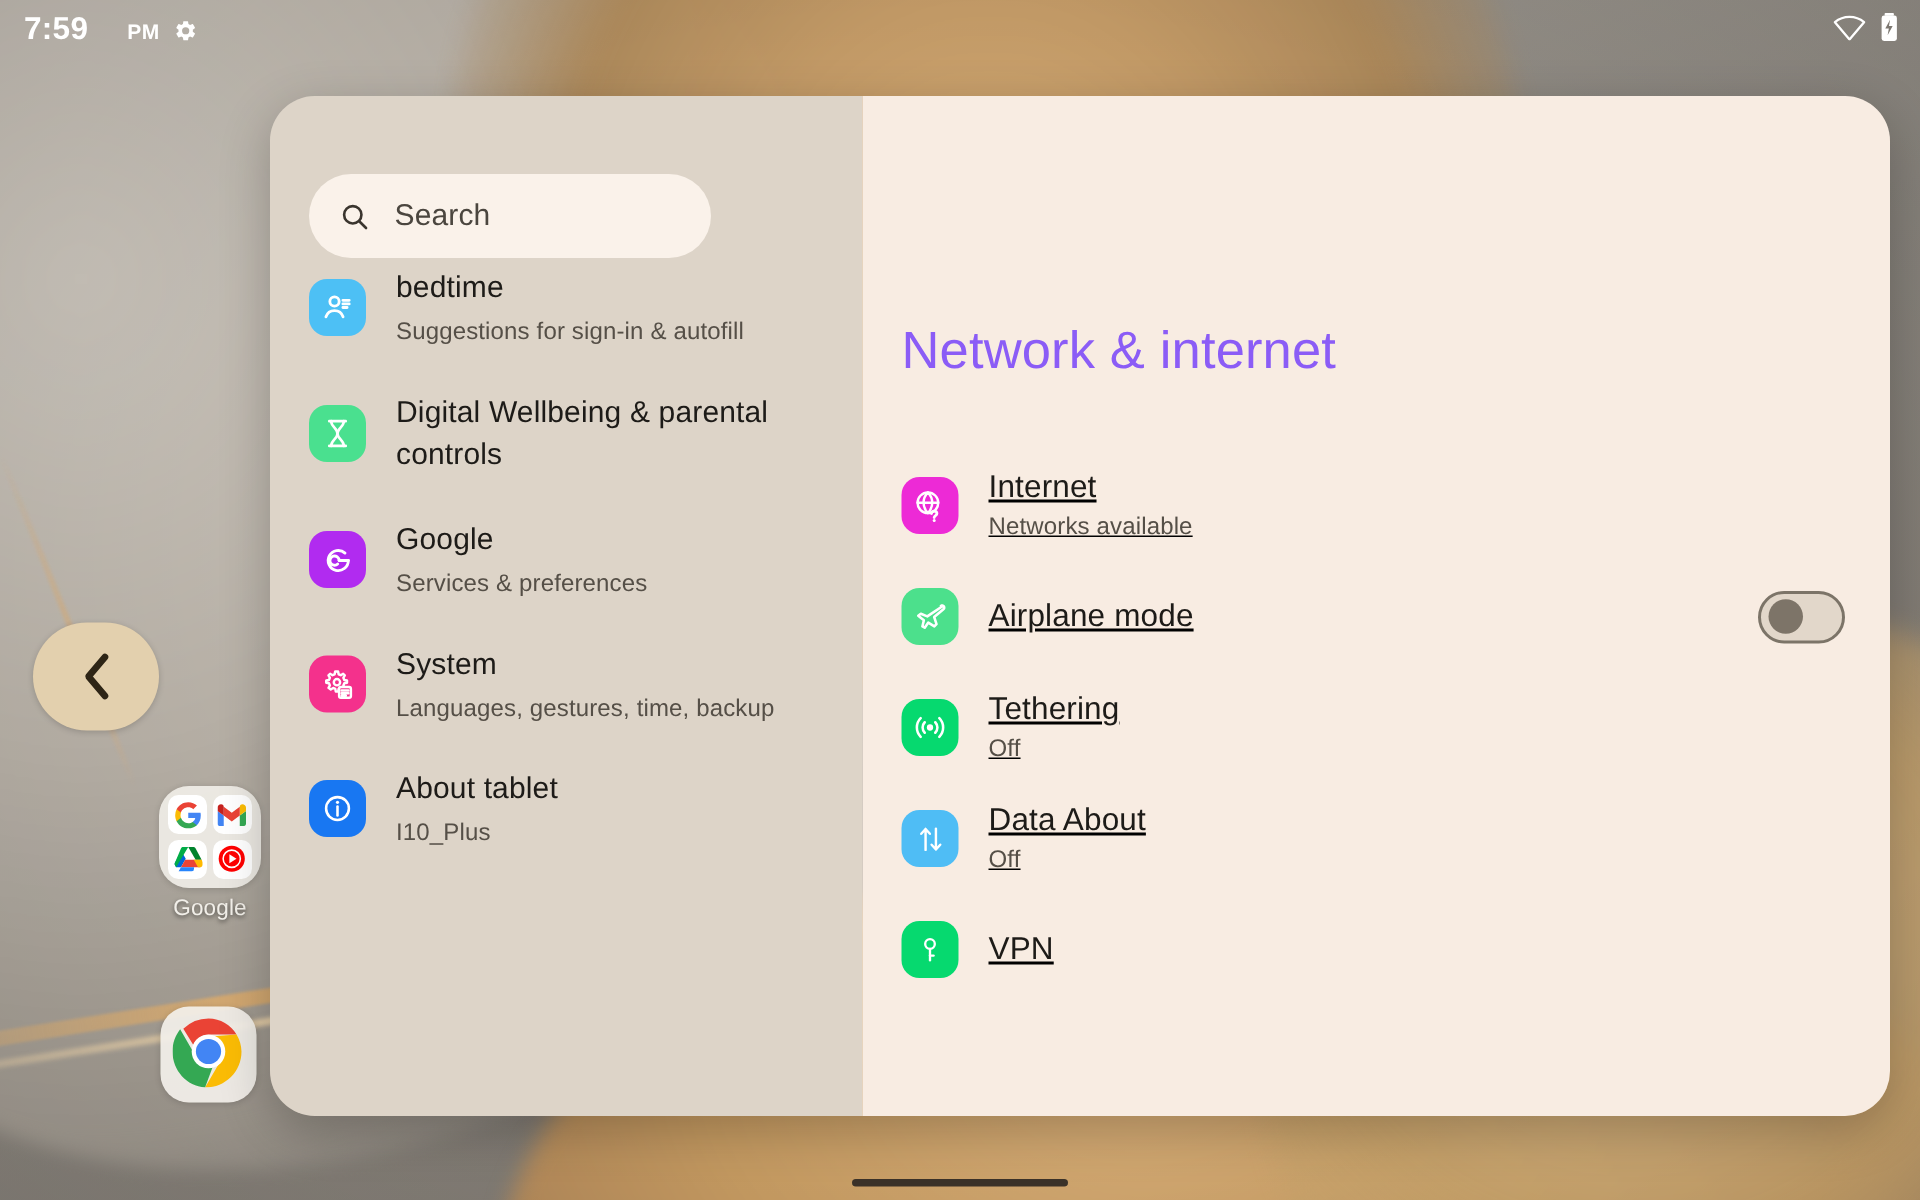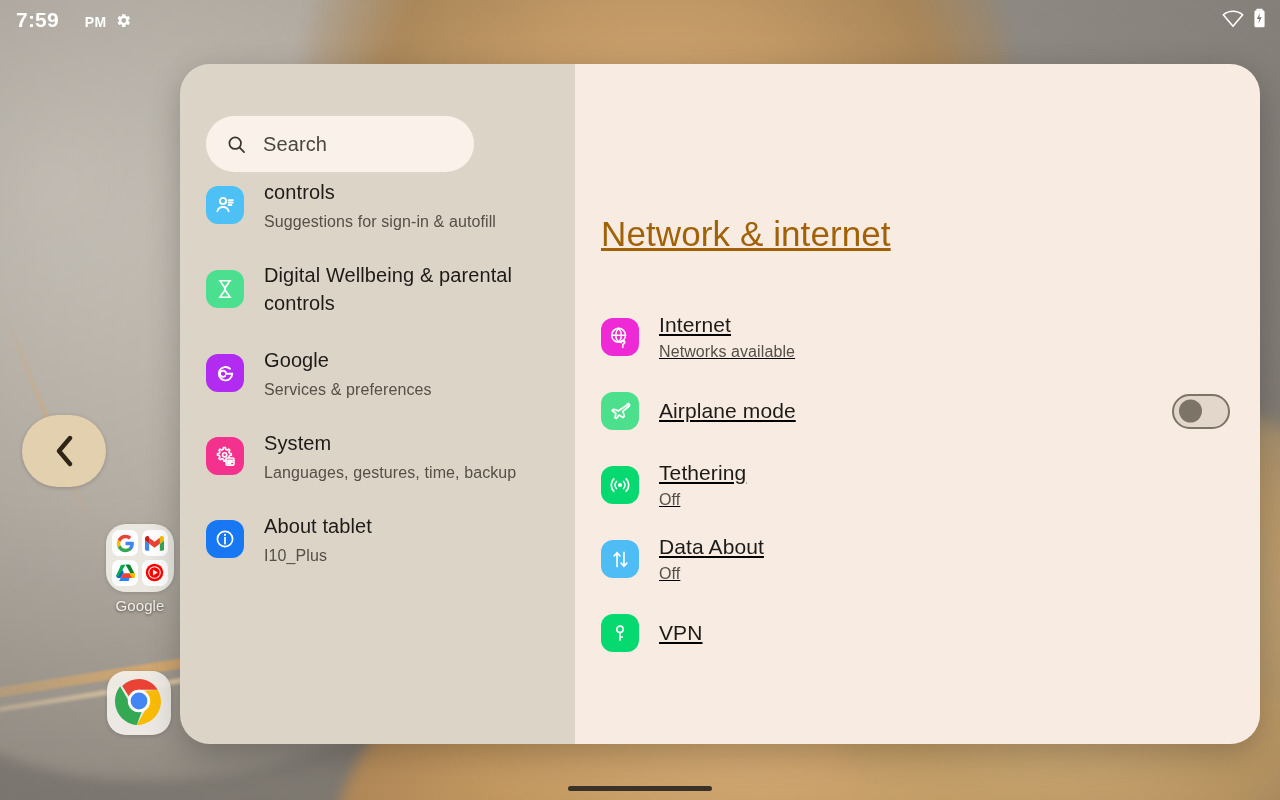--- a/index.html
+++ b/index.html
@@ -231,24 +231,23 @@
   #settings-content {
     flex: 1 1 auto;
     background: #f8ece2;
     position: relative;
     overflow: hidden;
   }
   #content-title {
     position: absolute;
     left: 26px; top: 150px;
     font-size: 35px;
-    color: #a16207;
+    color: #8b5cf6;
     font-weight: 400;
     letter-spacing: .1px;
-    text-decoration: underline;
   }
   #content-list {
     position: absolute;
     left: 0; top: 236px; right: 0;
   }
   .pref-row {
     display: flex; align-items: center;
     padding: 8px 30px 8px 26px;
     min-height: 74px;
     gap: 20px;
@@ -419,21 +418,21 @@
 
         <div class="side-item">
           <div class="side-icon" style="background:#4dc0f5">
             <svg width="24" height="24" viewBox="0 0 24 24" fill="none" stroke="#ffffff" stroke-width="1.9" stroke-linecap="round">
               <circle cx="10" cy="8" r="3.1"></circle>
               <path d="M4.3 18.2a6 6 0 0 1 11.4 0"></path>
               <path d="M15.6 7.2h4.2M15.6 9.6h4.2M15.6 12h2.8"></path>
             </svg>
           </div>
           <div class="side-text">
-            <div class="side-title">controls</div>
+            <div class="side-title">bedtime</div>
             <div class="side-sub">Suggestions for sign-in &amp; autofill</div>
           </div>
         </div>
 
         <div class="side-item">
           <div class="side-icon" style="background:#4ae08f">
             <svg width="22" height="22" viewBox="0 0 24 24" fill="none" stroke="#ffffff" stroke-width="1.9" stroke-linecap="round" stroke-linejoin="round">
               <path d="M6 3h12M6 21h12"></path>
               <path d="M7.4 3c0 4 4.6 5.3 4.6 9s-4.6 5-4.6 9"></path>
               <path d="M16.6 3c0 4-4.6 5.3-4.6 9s4.6 5 4.6 9"></path>

